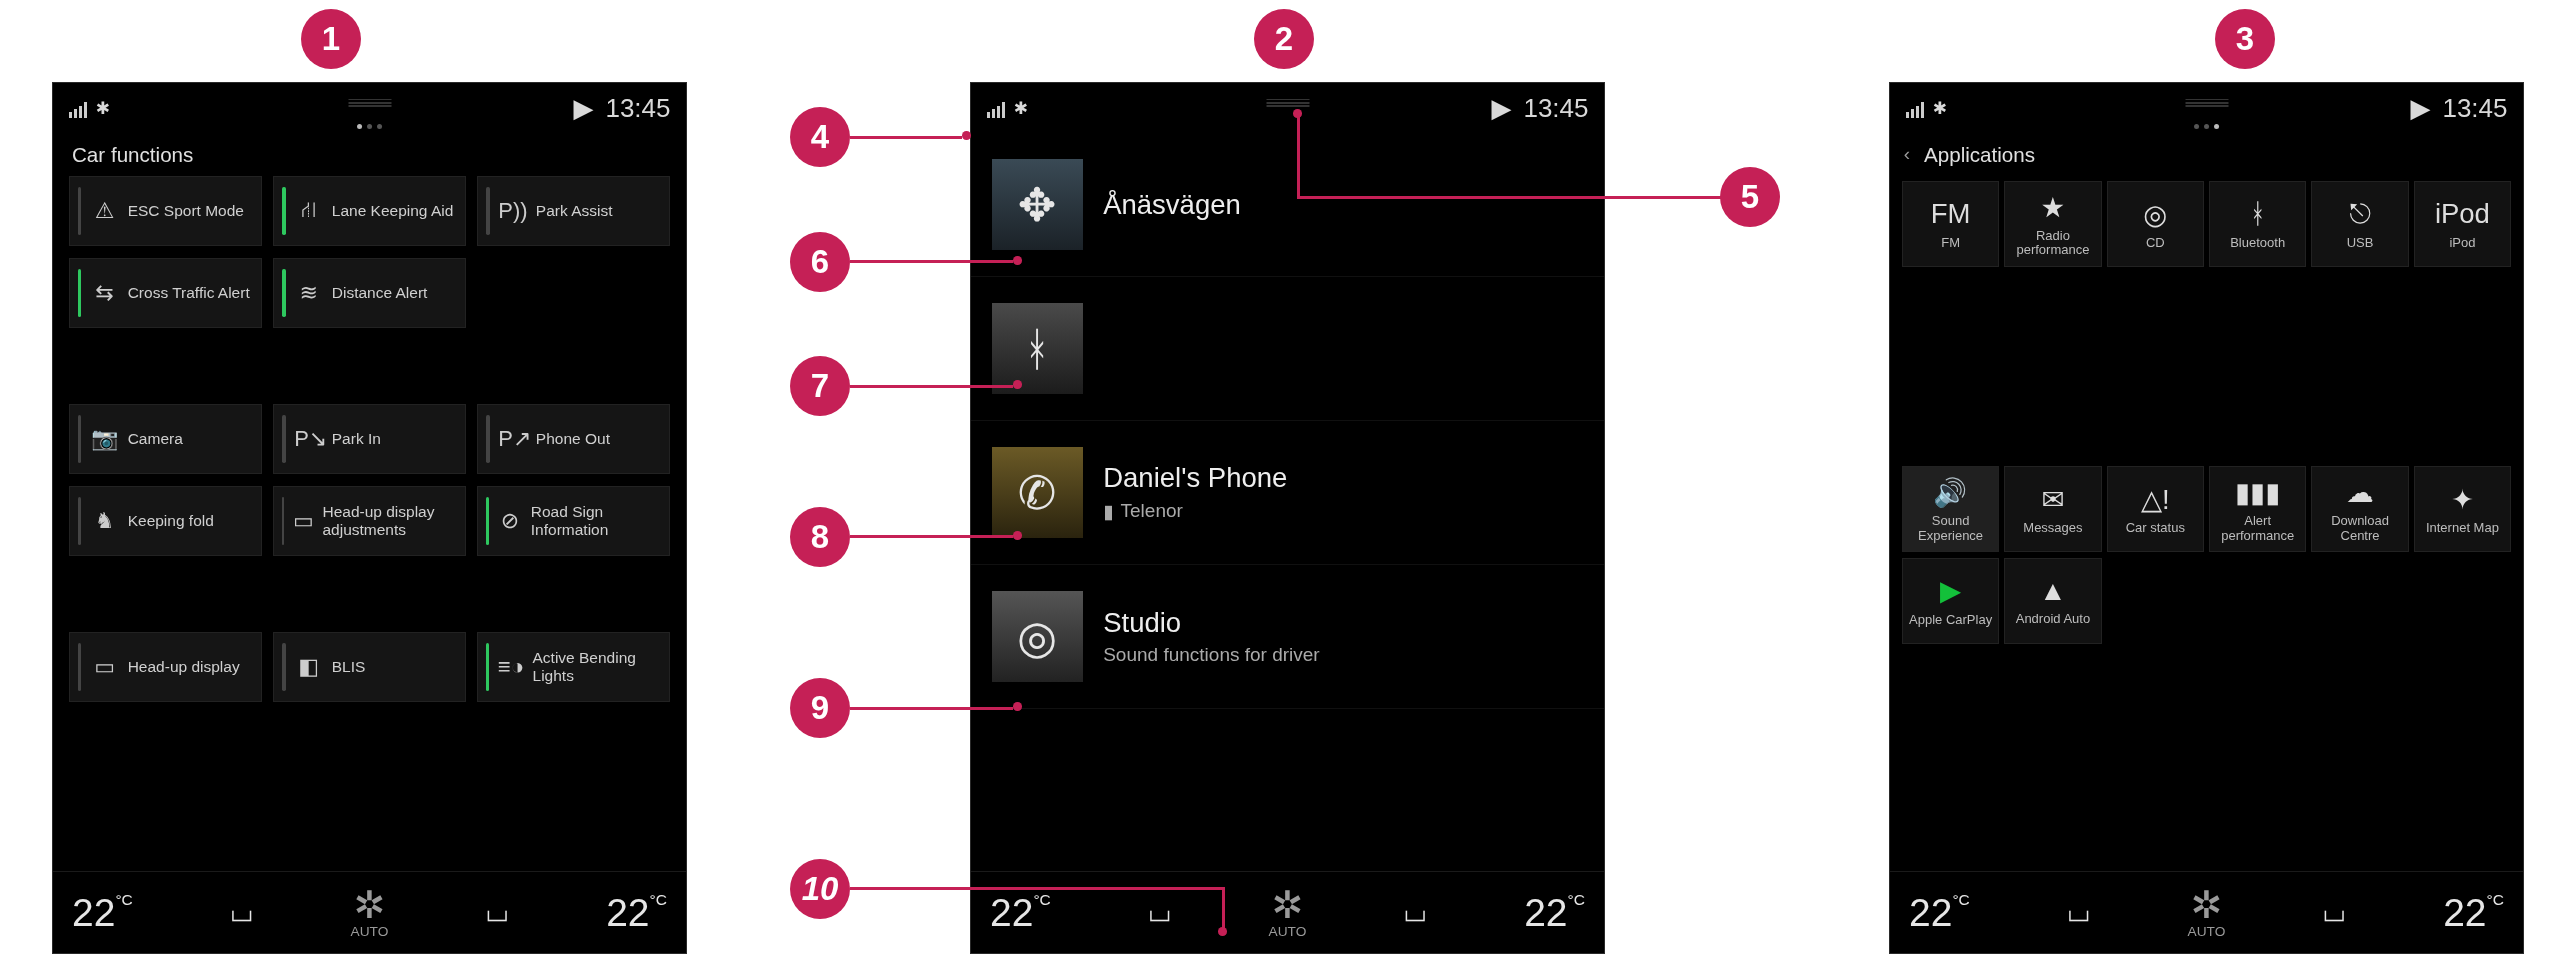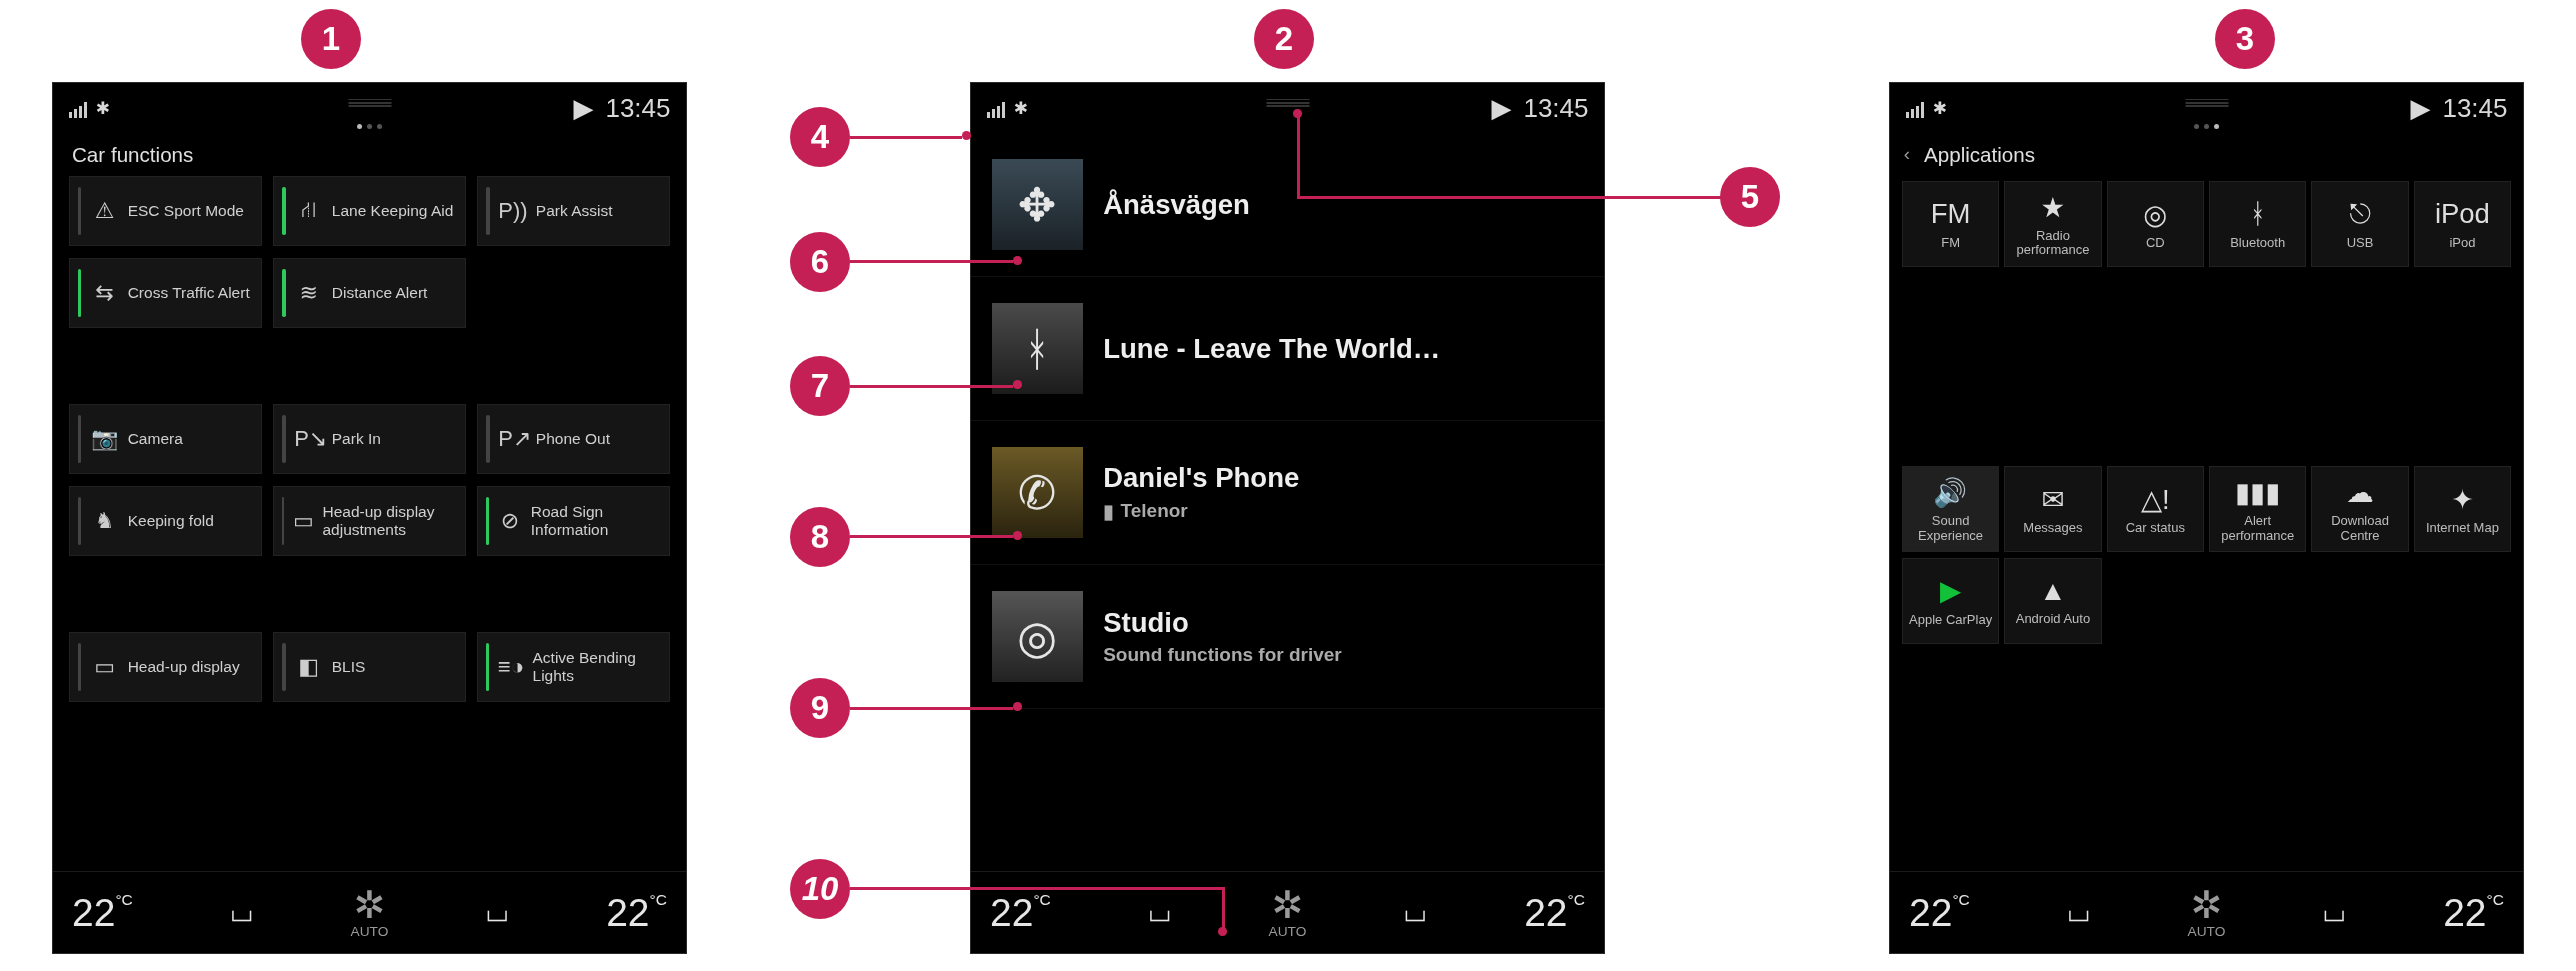--- a/index.html
+++ b/index.html
@@ -113,21 +113,21 @@
   .home-item{
     display:flex;align-items:center;gap:20.6px;height:144px;padding:0 20.6px;border-bottom:0.9px solid #101010;
   }
   .home-item .thumb{
     width:91px;height:91px;display:flex;align-items:center;justify-content:center;font-size:46px;color:#e6e6e6;
   }
   .thumb.nav{background:linear-gradient(180deg,#3a4a55,#1b2228);}
   .thumb.bt{background:linear-gradient(180deg,#4a4a4a,#1c1c1c);}
   .thumb.phone{background:linear-gradient(180deg,#6b5a26,#2a230e);}
   .thumb.sound{background:linear-gradient(180deg,#555,#222);}
-  .home-item .text{display:flex;flex-direction:column;gap:5.2px;font-weight:bold;}
+  .home-item .text{display:flex;flex-direction:column;gap:5.2px;}
   .home-item .title{font-size:27.5px;color:#eee;}
   .home-item .sub{font-size:19px;color:#aaa;display:flex;align-items:center;gap:6.9px;}
   
   .app-grid{
     display:grid;
     grid-template-columns:repeat(6,1fr);
     gap:5.2px;
     padding:5.2px 12px;
   }
   .app{
@@ -326,23 +326,20 @@
   </div>
   <div class="home-list" id="home2">
       <div class="home-item">
         <div class="thumb nav">✥</div>
         <div class="text">
           <div class="title">Ånäsvägen</div>
         </div>
       </div>
       <div class="home-item">
         <div class="thumb bt">ᚼ</div>
-        <div class="text">
-          <div class="title">Lune - Leave The World…</div>
-        </div>
       </div>
       <div class="home-item">
         <div class="thumb phone">✆</div>
         <div class="text">
           <div class="title">Daniel's Phone</div>
           <div class="sub">
             <span>▮</span>
             <span>Telenor</span>
           </div>
         </div>

